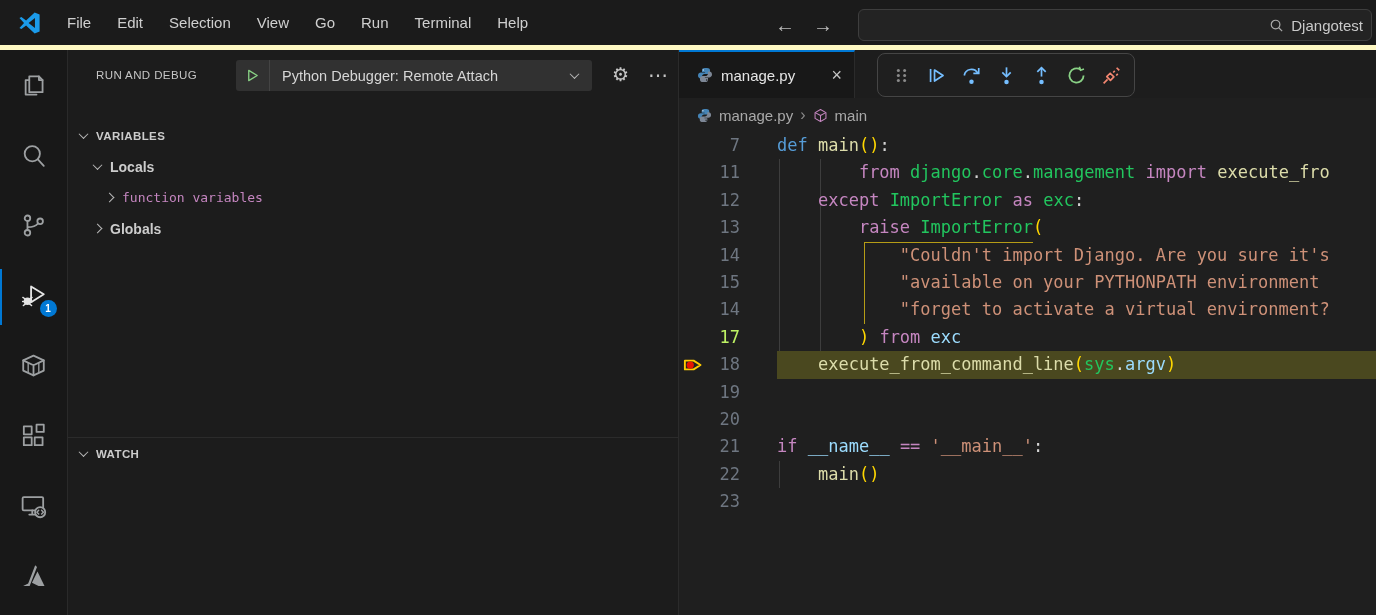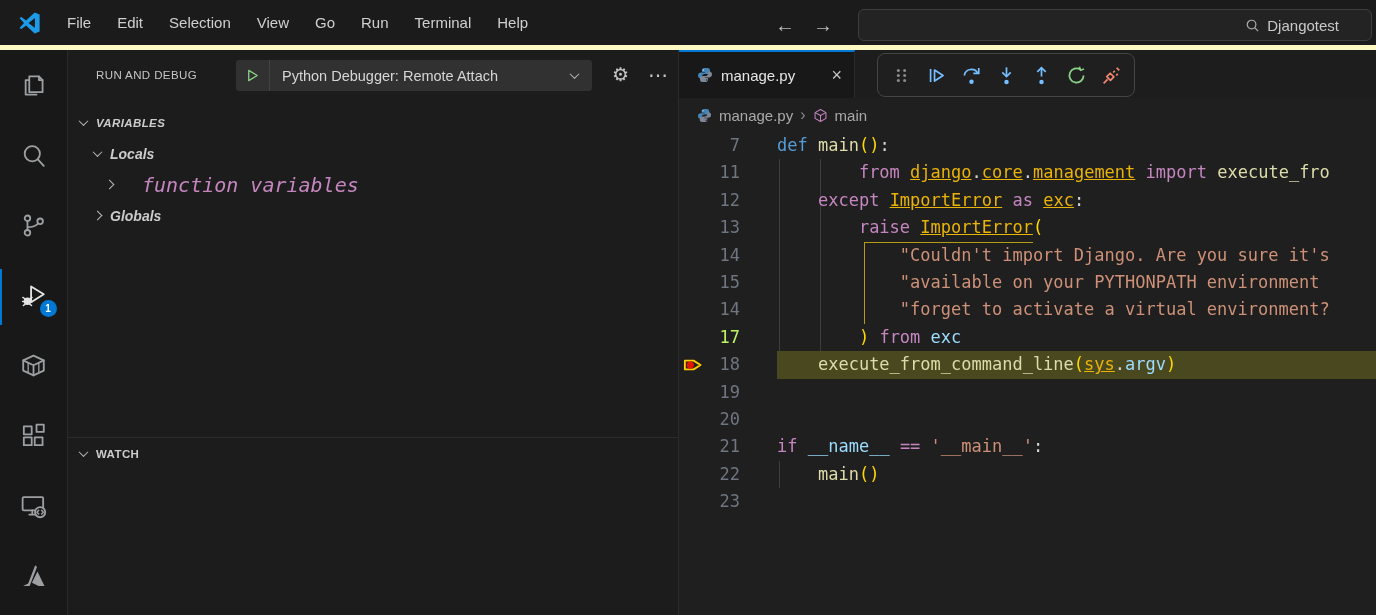--- a/index.html
+++ b/index.html
@@ -14,21 +14,21 @@
   .titlebar { height:50px; background:#1b1b1b; border-bottom:5px solid #fef9c3;
     display:flex; align-items:center; position:relative; }
   .logo { width:26px; height:26px; margin:0 12px 0 16px; flex:0 0 auto; }
   .logo svg { width:26px; height:26px; }
   .menubar { display:flex; align-items:center; }
   .menu-item { padding:0 13px; font-size:15px; color:#cfcfcf; line-height:50px; cursor:default; }
   .nav-arrow { position:absolute; top:0; font-size:20px; color:#bdbdbd; line-height:50px; width:26px; text-align:center; }
   .nav-back { left:772px; } .nav-fwd { left:810px; }
   .command-center { position:absolute; left:858px; top:9px; width:514px; height:32px;
     background:#232323; border:1px solid #3e3e3e; border-radius:6px;
-    display:flex; align-items:center; justify-content:flex-end; gap:7px; padding-right:32px;
+    display:flex; align-items:center; justify-content:flex-end; gap:7px; padding-right:8px;
     font-size:15px; color:#c9c9c9; }
   .command-center svg { width:15px; height:15px; }
 
   
   .main { display:flex; height:565px; }
 
   
   .activitybar { width:68px; background:#181818; border-right:1px solid #2a2a2a;
     position:relative; flex:0 0 auto; display:flex; flex-direction:column; align-items:center; }
   .ab-slot { width:68px; height:70px; display:flex; align-items:center; justify-content:center;
@@ -53,27 +53,27 @@
   .dc-label { padding:0 8px 0 12px; white-space:nowrap; }
   .chev { display:inline-block; width:7px; height:7px;
     border-right:1.5px solid #b8b8b8; border-bottom:1.5px solid #b8b8b8; }
   .chev.d { transform:rotate(45deg) translate(-1px,-1px); }
   .chev.r { transform:rotate(-45deg); }
   .dc-chev { margin-left:auto; margin-right:14px; }
   .hdr-action { position:absolute; top:12px; color:#c5c5c5; cursor:default; }
   .hdr-gear { left:544px; font-size:19px; line-height:26px; }
   .hdr-more { left:580px; font-size:20px; line-height:26px; letter-spacing:1px; }
 
-  .tree { position:absolute; left:0; top:57px; width:100%;font-style:italic; }
+  .tree { position:absolute; left:0; top:70px; width:100%; }
   .tree-row { height:31px; display:flex; align-items:center; gap:9px; }
   .tree-row .chev { flex:0 0 auto; }
   .lvl0 { padding-left:12px; } .lvl1 { padding-left:26px;text-align:right; } .lvl2 { padding-left:38px; }
   .sect-label { font-size:11.5px; font-weight:bold; letter-spacing:.4px; color:#cccccc; }
   .t-bold { font-size:14px; font-weight:bold; color:#cccccc; }
-  .t-code { font-family:"DejaVu Sans Mono", monospace; font-size:20px; color:#c586c0;margin-left:20px; }
+  .t-code { font-family:"DejaVu Sans Mono", monospace; font-size:13px; color:#c586c0; }
   .watch-sect { position:absolute; left:0; top:387px; width:100%; border-top:1px solid #2b2b2b; }
   .watch-sect .tree-row { height:31px; }
 
   
   .editor { flex:1 1 auto; background:#1f1f1f; position:relative; overflow:hidden; }
   .tabbar { height:48px; background:#1d1d1d; position:relative; display:flex; }
   .tab { width:176px; height:48px; background:#181818; border-top:2px solid #0078d4;
     border-right:1px solid #2b2b2b; display:flex; align-items:center; gap:8px; padding:0 12px 0 18px;
     font-size:15px; color:#e4e4e4; }
   .tab .pyicon svg { width:16px; height:16px; display:block; }
@@ -97,21 +97,21 @@
   .code { flex:1 1 auto; margin-left:37px; white-space:pre; overflow:hidden; color:#d4d4d4; }
   .cl.hl .code { background:#4a481f; }
   .bp { position:absolute; left:4px; top:4px; width:20px; height:20px; z-index:2; }
   .bp svg { width:20px; height:20px; }
   .lines { position:relative; }
   .guide { position:absolute; width:1px; background:#3d3d3d; z-index:0; }
   .guide.yv { background:#b59c16; }
   .guide.yh { height:1px; background:#b59c16; }
   .t-kw  { color:#c586c0; }
   .t-kwb { color:#569cd6; }
-  .t-type{ color:#eab308;text-decoration:underline; }
+  .t-type{ color:#22c55e; }
   .t-fn  { color:#dcdcaa; }
   .t-var { color:#9cdcfe; }
   .t-str { color:#ce9178; }
   .t-fg  { color:#d4d4d4; }
   .t-br  { color:#ffd700; }
 </style>
 </head>
 <body>
 
 <div class="titlebar">

